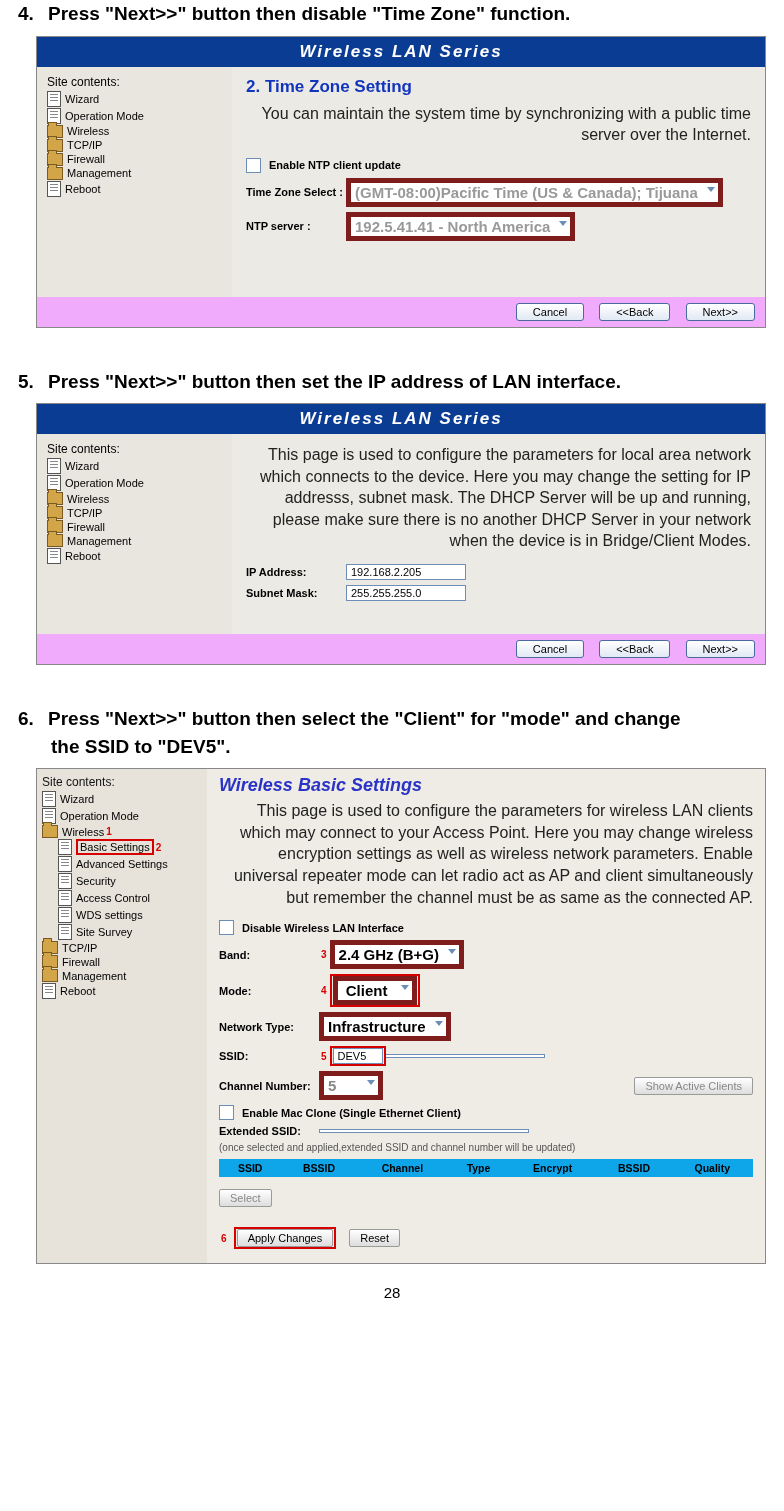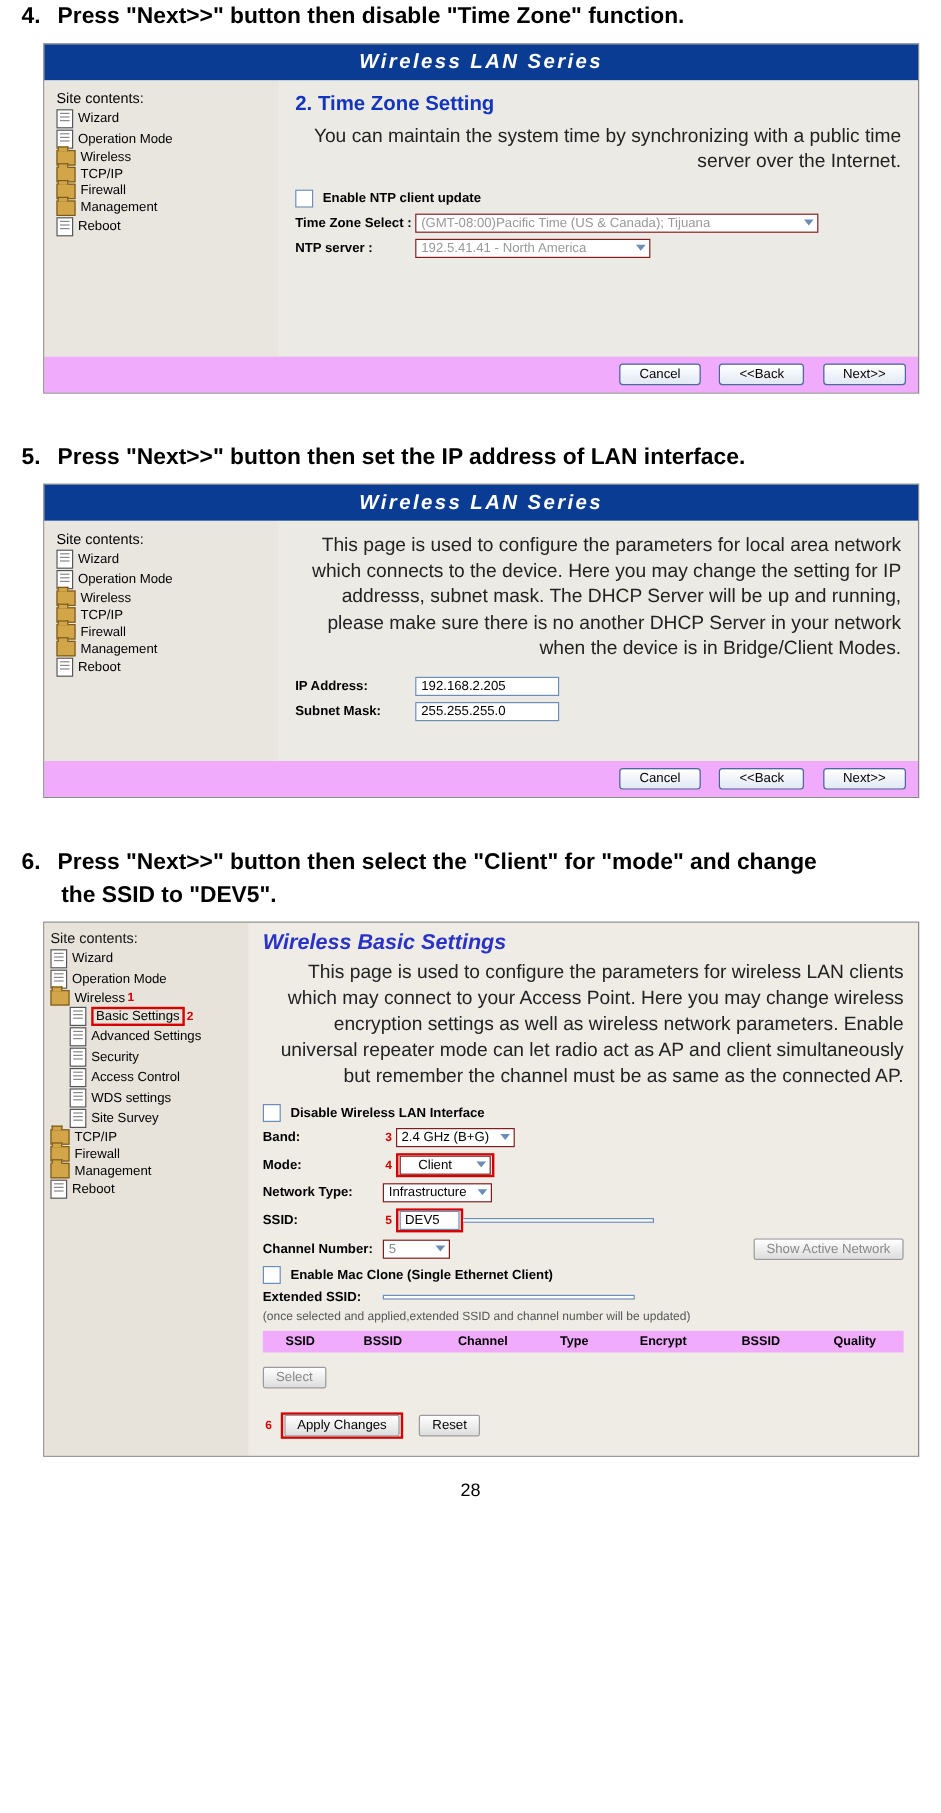--- a/index.html
+++ b/index.html
@@ -101,27 +101,28 @@
   }
   .formlabel {
     font-weight: bold;
     width: 100px;
     font-size: 11px;
   }
   .cb {
     width:13px;height:13px;border:1px solid #6b8db6;background:#fff;margin-right:8px;display:inline-block;vertical-align:middle;
   }
   .sel {
-    border: 1px solid #7f1d1d;
+    border: 5px solid #7f1d1d;
     background: #fff;
     padding: 1px 20px 1px 4px;
     color: #999;
-    font-size: 11px;
+    font-size: 15px;
     position: relative;
     display: inline-block;
+    font-weight: bold;
   }
   .sel::after{
     content:"";position:absolute;right:3px;top:4px;border-left:4px solid transparent;border-right:4px solid transparent;border-top:5px solid #6b8db6;
   }
   .txt-input{
     border:1px solid #6b8db6;background:#fff;padding:1px 4px;font-size:11px;min-width:110px;display:inline-block;color:#000;
   }
   .btn-row {
     text-align: right;
     padding: 6px 10px;
@@ -160,21 +161,21 @@
   .ss3 .content3{
     flex:1;
     background:#efece6;
     padding:6px 12px 14px 12px;
   }
   .ss3 .h-title{
     color:#2a33c7;font-weight:bold;font-style:italic;font-size:18px;margin-bottom:4px;
   }
   .ss3 .tbl{
     width:100%;
-    background:#f0abfc;
+    background:#0ea5e9;
     font-size:11px;
     border-collapse:collapse;
     margin-top:6px;
   }
   .ss3 .tbl th{font-weight:bold;padding:3px 6px;font-size:10.5px;}
   .smallbtn{
     display:inline-block;border:1px solid #9a9a9a;background:linear-gradient(#fff,#ddd);padding:2px 10px;font-size:11px;border-radius:2px;color:#888;
   }
   .smallbtn.active{color:#000;}
   .page-num{
@@ -391,21 +392,21 @@
       <div class="formrow">
         <span class="formlabel">SSID:</span>
         <span class="rednum" style="margin-right:3px">5</span>
         <span class="redframe"><span class="txt-input" style="min-width:40px;">DEV5</span></span>
         <span class="txt-input" style="min-width:150px;border-left:none;"></span>
       </div>
       <div class="formrow">
         <span class="formlabel">Channel Number:</span>
         <span class="sel" style="min-width:30px;color:#888;">5</span>
         <span style="flex:1"></span>
-        <span class="smallbtn">Show Active Network</span>
+        <span class="smallbtn">Show Active Clients</span>
       </div>
       <div class="formrow">
         <span class="cb"></span>
         <span style="font-weight:bold">Enable Mac Clone (Single Ethernet Client)</span>
       </div>
       <div class="formrow">
         <span class="formlabel">Extended SSID:</span>
         <span class="txt-input" style="min-width:200px;"></span>
       </div>
       <div class="note">(once selected and applied,extended SSID and channel number will be updated)</div>

